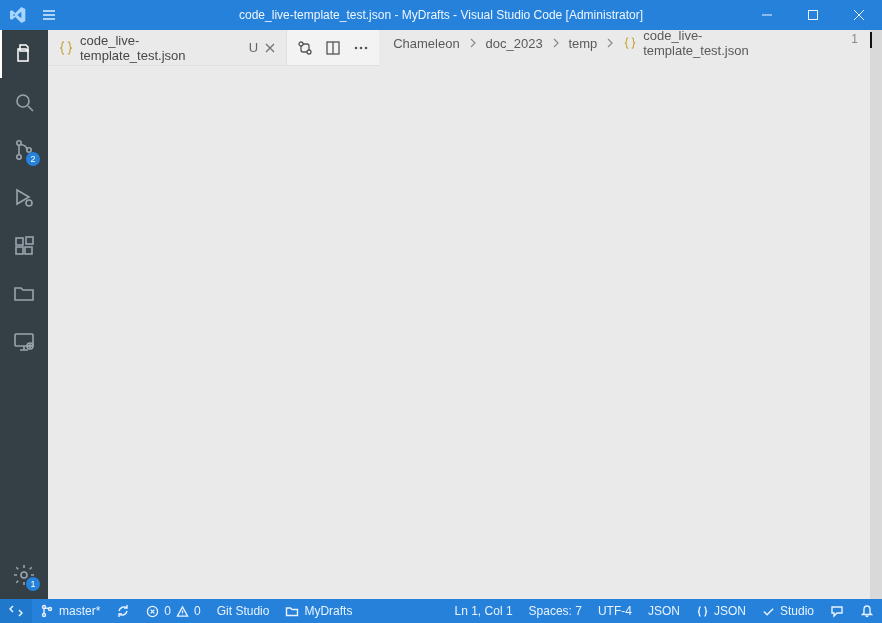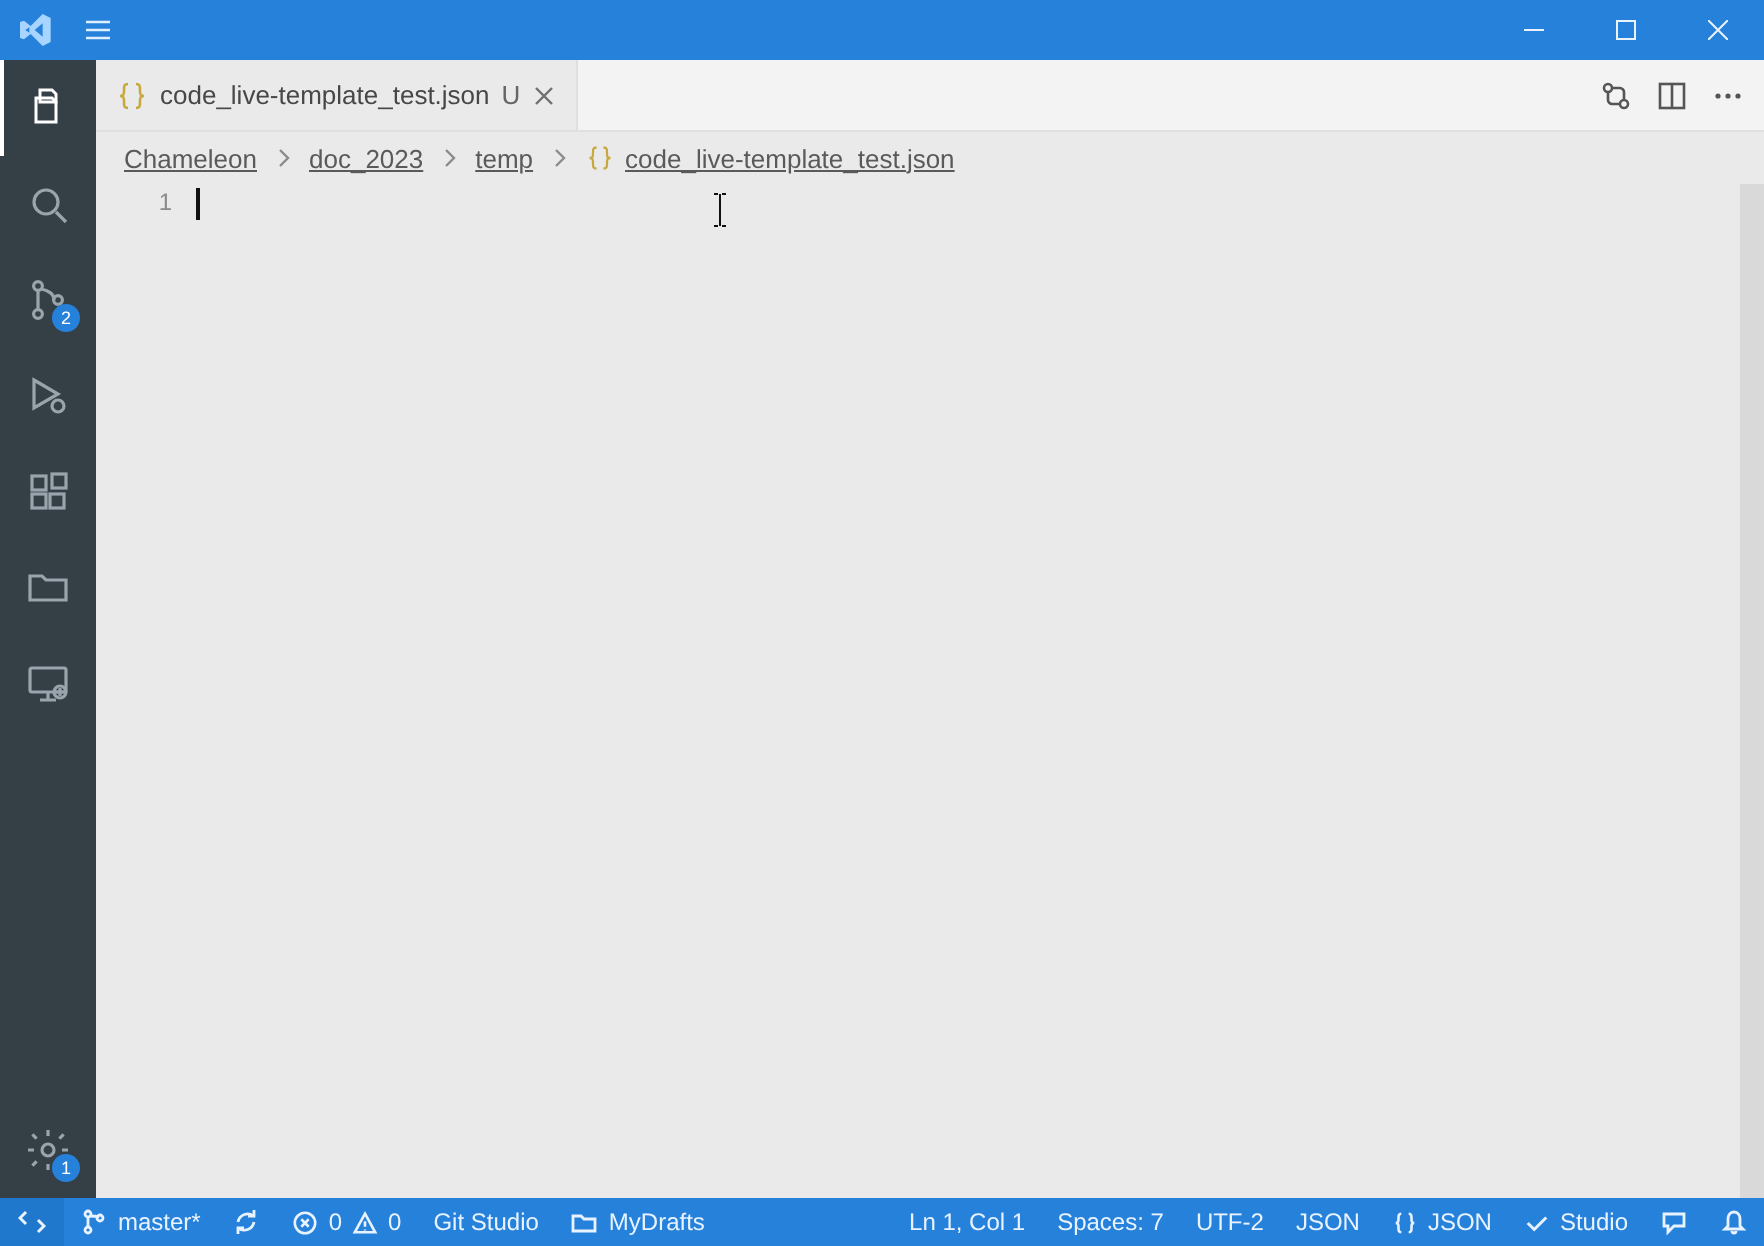--- a/index.html
+++ b/index.html
@@ -18,34 +18,34 @@
 
 
 .activity-bar { width: 48px; background: #343f46; display: flex; flex-direction: column; align-items: center; }
 .activity-bar .act { width: 48px; height: 48px; display: flex; align-items: center; justify-content: center; color: #9aa4ac; cursor: pointer; position: relative; }
 .activity-bar .act.active { color: #ffffff; }
 .activity-bar .act.active::before { content: ""; position: absolute; left: 0; top: 0; bottom: 0; width: 2px; background: #ffffff; }
 .activity-bar .spacer { flex: 1; }
 .act .badge { position: absolute; bottom: 8px; right: 8px; background: #2681db; color: #fff; font-size: 9px; min-width: 14px; height: 14px; border-radius: 50%; display: flex; align-items: center; justify-content: center; padding: 0 3px; }
 
 
-.editor-area { flex: 1; display: flex; flex-direction: column; background: #eaeaea; min-width: 0; justify-content: space-between; }
+.editor-area { flex: 1; display: flex; flex-direction: row; background: #eaeaea; min-width: 0; justify-content: space-between; }
 
 
 .tabs-row { height: 36px; background: #f3f3f3; display: flex; align-items: stretch; border-bottom: 1px solid #e0e0e0; }
 .tabs-row .tab { background: #eaeaea; display: flex; align-items: center; padding: 0 10px; gap: 6px; border-right: 1px solid #e0e0e0; cursor: pointer; font-size: 13px; color: #474747; }
 .tabs-row .tab .json-icon { color: #c7a93f; }
 .tabs-row .tab .mod { color: #666; font-size: 13px; }
 .tabs-row .tab .close { color: #6f6f6f; font-size: 14px; }
 .tabs-row .spacer { flex: 1; }
 .tabs-row .editor-actions { display: flex; align-items: center; gap: 12px; padding: 0 10px; color: #555; }
 .tabs-row .editor-actions .ea { cursor: pointer; }
 
 
-.breadcrumbs { height: 26px; display: flex; align-items: center; padding: 0 14px; gap: 6px; background: #eaeaea; font-size: 13px; color: #5a5a5a; text-decoration: underline; }
+.breadcrumbs { height: 26px; display: flex; align-items: center; padding: 0 14px; gap: 6px; background: #eaeaea; font-size: 13px; color: #5a5a5a; }
 .breadcrumbs .crumb { cursor: pointer; }
 .breadcrumbs .sep { width: 14px; display: flex; align-items: center; justify-content: center; color: #8b8b8b; }
 .breadcrumbs .json-icon { color: #c7a93f; }
 
 
 .editor-body { flex: 1; position: relative; display: flex; background: #eaeaea; }
 .gutter { width: 50px; text-align: right; padding: 2px 12px 0 0; color: #8a8a8a; font-family: Consolas, monospace; font-size: 12px; }
 .code { flex: 1; position: relative; padding-top: 2px; }
 .code .caret { position: absolute; left: 0; top: 2px; width: 1.5px; height: 16px; background: #111; }
 .code .text-cursor { position: absolute; left: 258px; top: 4px; color: #111; }
@@ -67,20 +67,21 @@
   <div class="logo">
     <svg width="16" height="16" viewBox="0 0 24 24">
         <path fill="#a7d5ff" d="M23 3v18l-6 3-9-9-5 4-3-1V6l3-1 5 4 9-9 6 3zM4 12l3 2V10l-3 2zm7 0l6 5V7l-6 5z"></path>
       </svg>
   </div>
   <div class="menu-btn">
     <svg width="16" height="16" viewBox="0 0 16 16">
         <path stroke="#ddeeff" stroke-width="1.3" d="M2 4h12M2 8h12M2 12h12"></path>
       </svg>
   </div>
+  <div class="title">code_live-template_test.json - MyDrafts - Visual Studio Code [Administrator]</div>
   <div class="win-controls">
     <div class="wc">
       <svg width="10" height="10" viewBox="0 0 10 10">
           <path stroke="currentColor" d="M0 5h10"></path>
         </svg>
     </div>
     <div class="wc">
       <svg width="10" height="10" viewBox="0 0 10 10">
           <rect x="0.5" y="0.5" width="9" height="9" fill="none" stroke="currentColor"></rect>
         </svg>
@@ -296,21 +297,21 @@
     <span>MyDrafts</span>
   </div>
   <div class="spacer"></div>
   <div class="sb-item">
     <span>Ln 1, Col 1</span>
   </div>
   <div class="sb-item">
     <span>Spaces: 7</span>
   </div>
   <div class="sb-item">
-    <span>UTF-2</span>
+    <span>UTF-4</span>
   </div>
   <div class="sb-item">
     <span>JSON</span>
   </div>
   <div class="sb-item">
     <span class="ic">
       <svg width="13" height="13" viewBox="0 0 14 14" fill="none" stroke="currentColor" stroke-width="1.4">
           <path d="M5 2c-1.5 0-1.5 1-1.5 2.5S3.5 7 2 7c1.5 0 1.5 1 1.5 2.5S3.5 12 5 12M9 2c1.5 0 1.5 1 1.5 2.5S10.5 7 12 7c-1.5 0-1.5 1-1.5 2.5S10.5 12 9 12"></path>
         </svg>
     </span>

